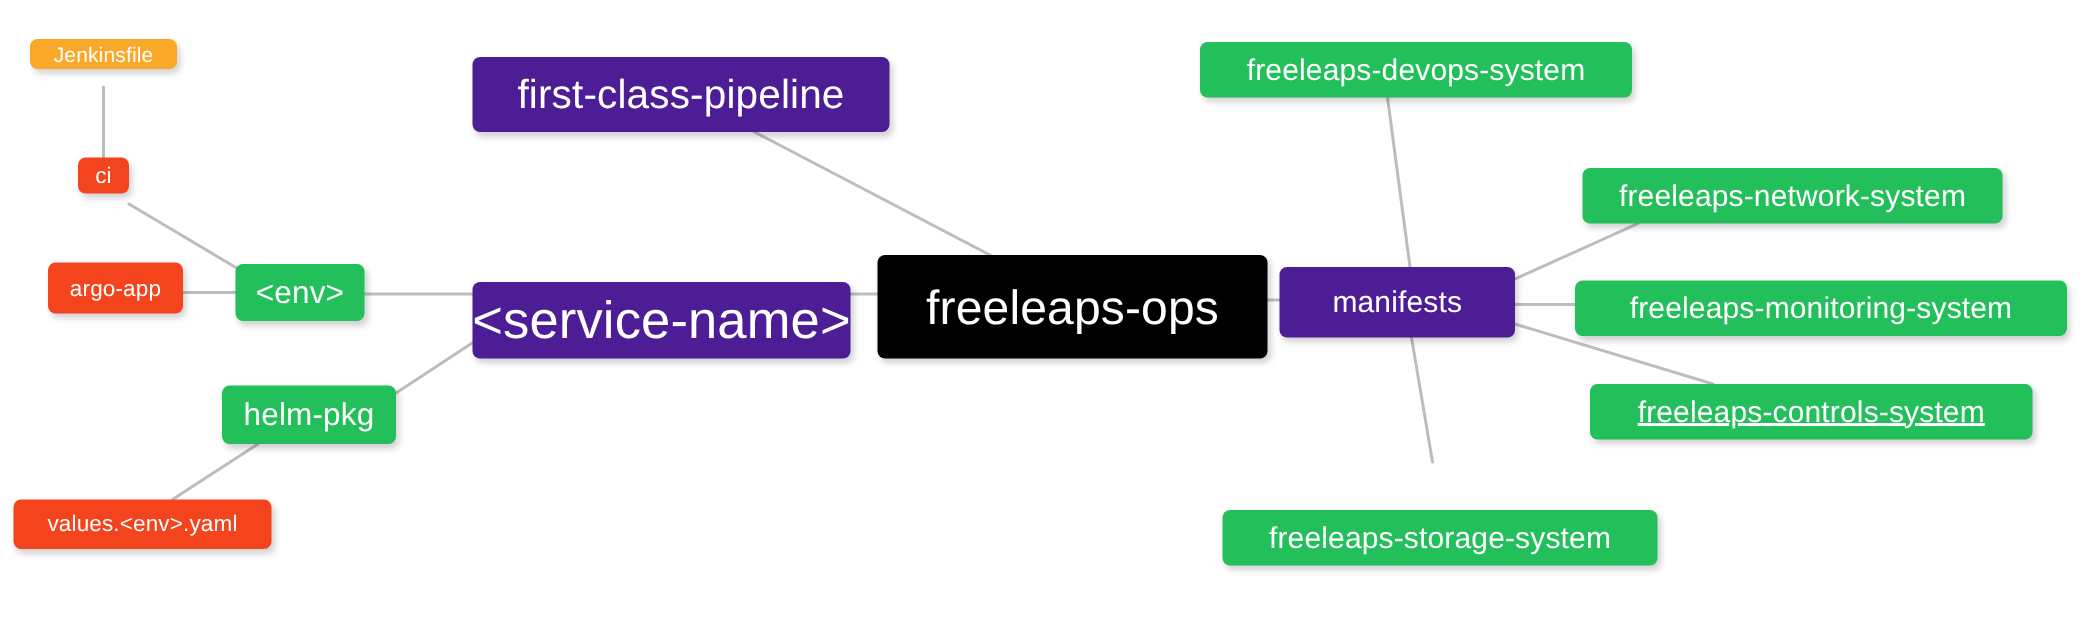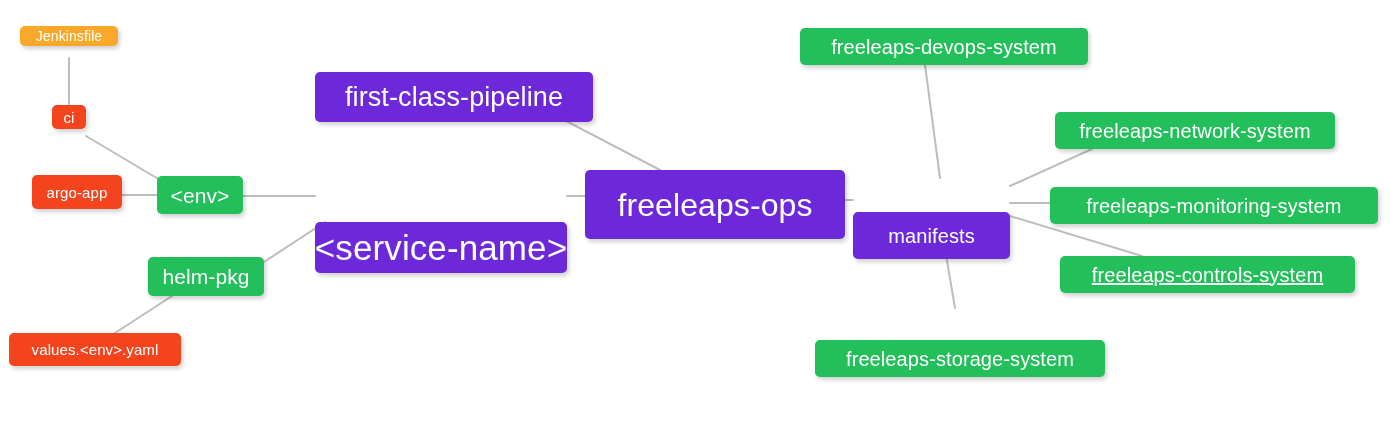--- a/index.html
+++ b/index.html
@@ -37,22 +37,22 @@
     border-radius: 5px;
     white-space: nowrap;
     line-height: 1;
     box-shadow: 2px 3px 4px rgba(0,0,0,0.18);
     letter-spacing: 0.1px;
   }
   .node span {
     display: block;
   }
   
-  .c-blue   { background: #6d28d9; margin-top: 34px; }
-  .c-dark   { background: #6d28d9; }
+  .c-blue   { background: #4c1d95; }
+  .c-dark   { background: #000000; }
   .c-green  { background: #23bf5b; }
   .c-orange { background: #f9a82a; }
   .c-red    { background: #f4441e; }
 </style>
 </head>
 <body>
 
 <div id="canvas">
   <svg id="edges" viewBox="0 0 1390 421" width="1390" height="421" xmlns="http://www.w3.org/2000/svg">
       <line x1="69" y1="58" x2="69" y2="105" stroke="#bdbdbd" stroke-width="2" stroke-linecap="round"></line>

